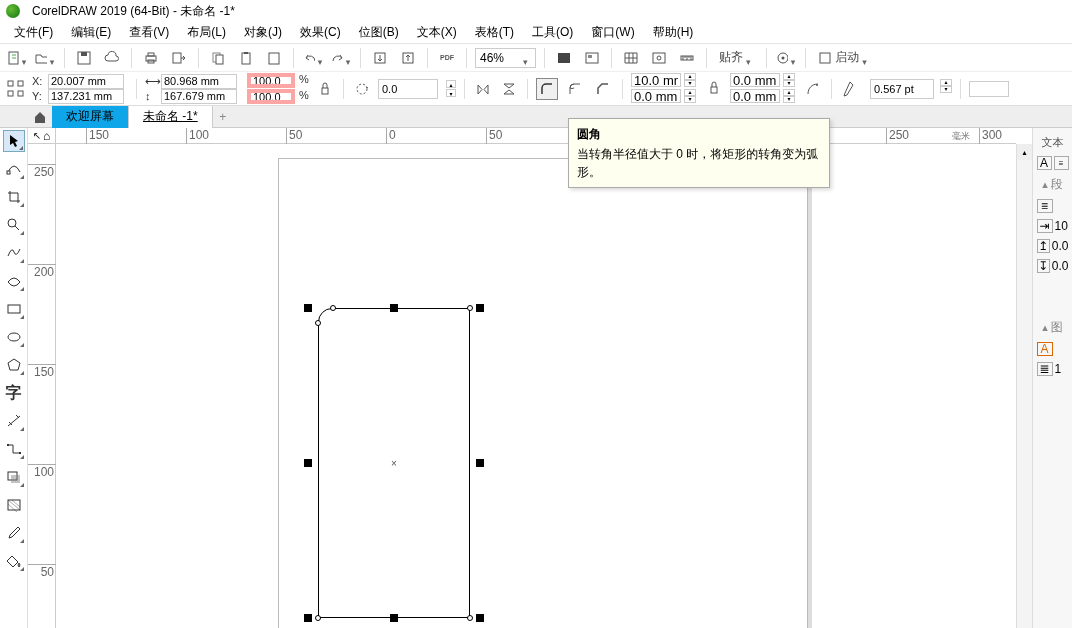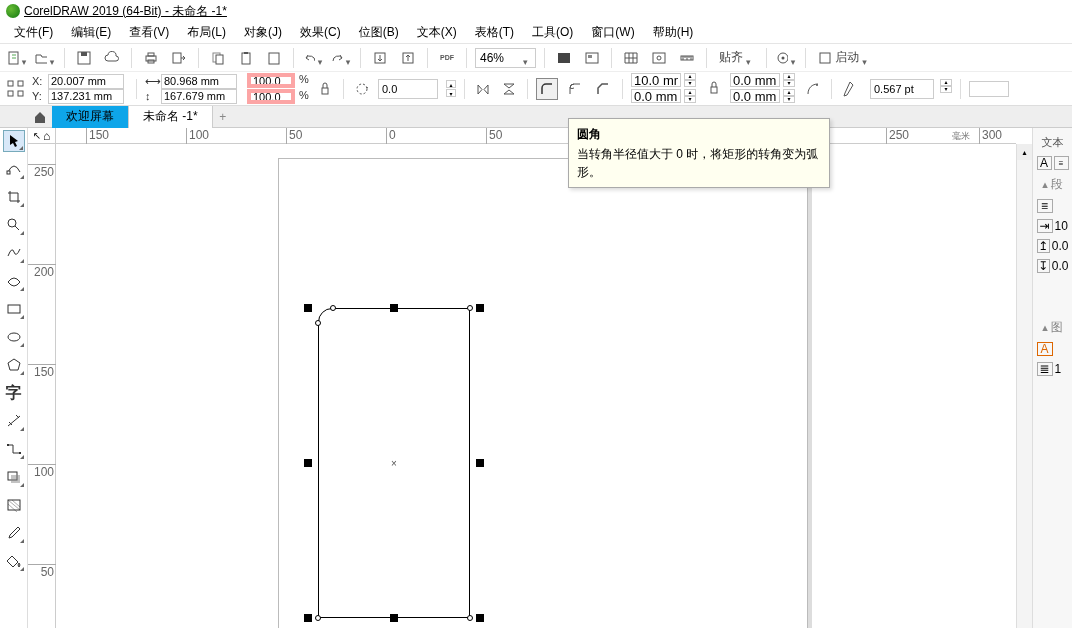--- a/index.html
+++ b/index.html
@@ -1,17 +1,17 @@
 <!DOCTYPE html>
 <html><head>
 <meta charset="utf-8">
 <style>
 * { margin:0; padding:0; box-sizing:border-box; font-family:"Microsoft YaHei","Segoe UI",sans-serif; font-size:12px; }
 body { width:1072px; height:628px; background:#fff; overflow:hidden; position:relative; }
-.titlebar { height:22px; background:#fff; display:flex; align-items:center; padding:0 6px; gap:4px;text-decoration:underline; }
+.titlebar { height:22px; background:#fff; display:flex; align-items:center; padding:0 6px; gap:12px; }
 .logo { width:14px; height:14px; background:radial-gradient(circle at 35% 35%,#6b3,#171); border-radius:50%; }
 .menubar { height:22px; background:#fff; display:flex; align-items:center; padding:0 6px; gap:2px; border-bottom:1px solid #e5e5e5;}
 .menuitem { padding:2px 8px; cursor:default; }
 .toolbar1 { height:28px; background:#fff; display:flex; align-items:center; padding:0 6px; gap:6px; border-bottom:1px solid #eee;}
 .tbtn { width:22px; height:22px; display:flex; align-items:center; justify-content:center; color:#444; }
 .sep { width:1px; height:20px; background:#ddd; margin:0 2px;}
 .dd { display:flex; align-items:center; border:1px solid #ccc; height:20px; padding:0 4px; background:#fff;}
 .dd input { border:none; width:40px; outline:none; }
 .chev { width:8px; height:8px; display:inline-block; margin-left:3px;}
 .chev::after { content:"▾"; font-size:9px; color:#666;}
@@ -28,21 +28,21 @@
 .cornerbtn.active { border-color:#888; background:#f0f0f0;}
 .cornergrid { display:grid; grid-template-columns:52px 14px; grid-template-rows:15px 15px; gap:1px;}
 .cornergrid input { width:50px; height:14px; border:1px solid #ccc; font-size:13px; padding:0 2px;}
 .spinset { width:12px; display:flex; flex-direction:column;}
 .spinset div { height:7px; border:1px solid #ccc; font-size:6px; text-align:center; line-height:5px;}
 .outlinebox { border:1px solid #ccc; height:20px; width:64px; display:flex; align-items:center; padding:0 3px; margin-left:4px;}
 .outlinebox input { border:none; width:48px; outline:none; font-size:11px;}
 .tabbar { height:22px; background:#eee; display:flex; align-items:center; border-bottom:1px solid #ccc;}
 .hometab { width:24px; height:22px; display:flex; align-items:center; justify-content:center;}
 .tab { padding:0 14px; height:22px; display:flex; align-items:center; background:#0ea5e9; border-right:1px solid #ccc;}
-.tab.active { background:#fff; }
+.tab.active { background:#fff;text-decoration:underline; }
 .addtab { width:20px; text-align:center; color:#888;}
 .main { position:absolute; top:128px; left:0; right:0; bottom:0; display:flex;}
 .toolbox { width:28px; background:#fff; border-right:1px solid #ddd; display:flex; flex-direction:column; align-items:center; padding-top:2px; gap:6px;}
 .tool { width:22px; height:22px; display:flex; align-items:center; justify-content:center; color:#333; position:relative;}
 .tool.sel { background:#d8e8f8; border:1px solid #7ab;}
 .tool .corner { position:absolute; right:1px; bottom:1px; width:0; height:0; border-right:4px solid #666; border-top:4px solid transparent;}
 .canvaswrap { flex:1; position:relative; background:#fff; overflow:hidden;}
 .hruler { position:absolute; top:0; left:28px; right:16px; height:16px; background:#fff; border-bottom:1px solid #ccc; font-size:9px; color:#666;}
 .hruler .tick { position:absolute; top:0; border-left:1px solid #aaa; height:16px; padding-left:2px;}
 .vruler { position:absolute; top:16px; left:0; width:28px; bottom:0; background:#fff; border-right:1px solid #ccc; font-size:9px; color:#666;}

